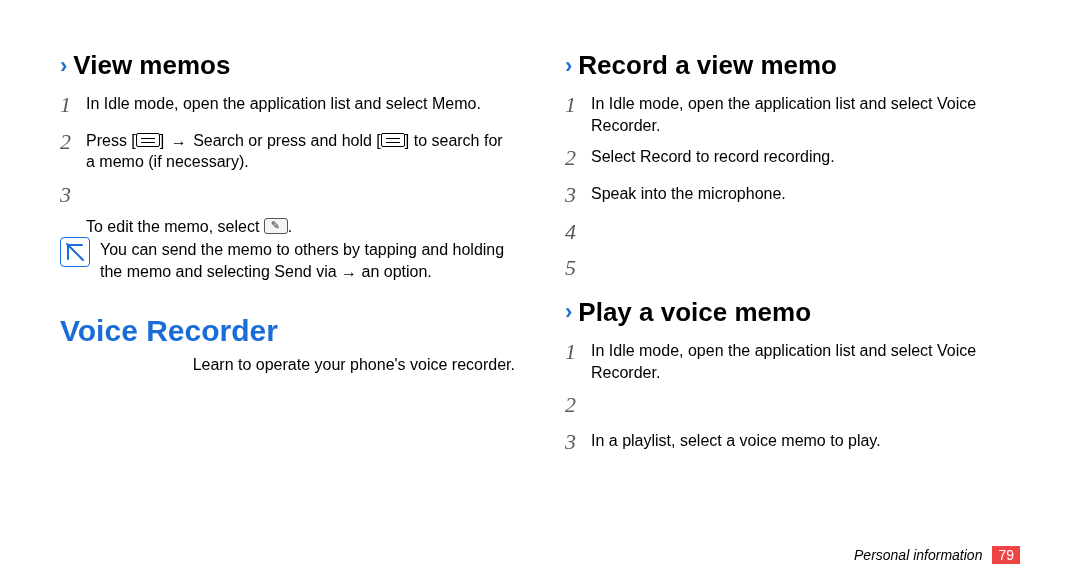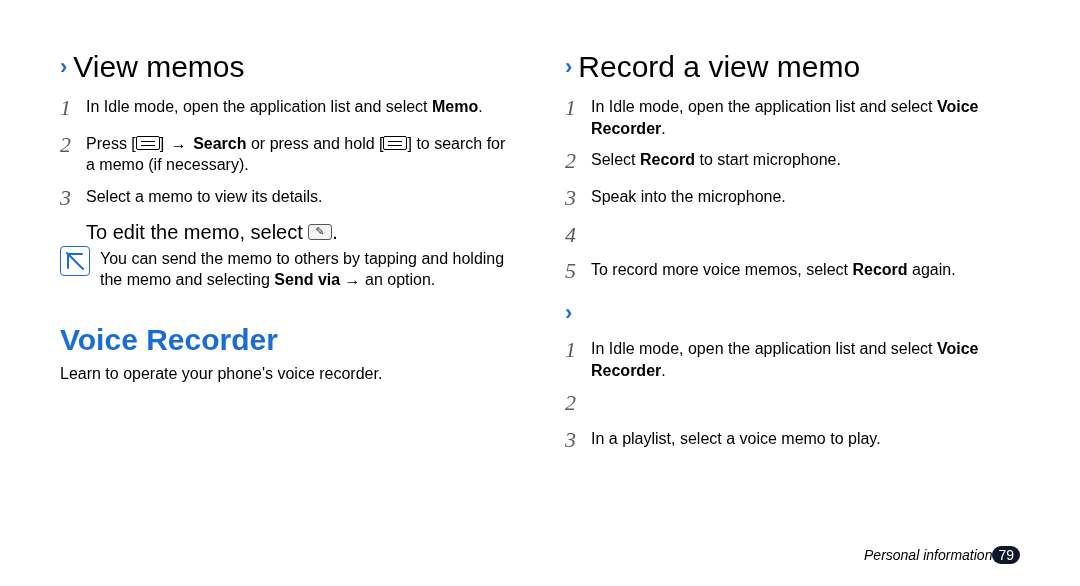--- a/index.html
+++ b/index.html
@@ -26,22 +26,22 @@
     margin-bottom: 8px;
     margin-top: 0;
   }
   .chev {
     color: #1a6dd6;
     font-size: 22px;
     font-weight: bold;
     margin-right: 6px;
   }
   .sub-heading-text {
-    font-size: 30px;
-    font-weight: normal;
+    font-size: 26px;
+    font-weight: bold;
   }
   .step {
     display: flex;
     align-items: flex-start;
     margin-bottom: 6px;
     line-height: 1.35;
   }
   .step-num {
     font-family: Georgia, "Times New Roman", serif;
     font-style: italic;
@@ -51,21 +51,21 @@
     flex-shrink: 0;
     text-align: left;
     padding-top: 1px;
   }
   .step-body {
     font-size: 16px;
     flex: 1;
     padding-top: 4px;
   }
   .sub-line {
-    font-size: 20px;
+    font-size: 16px;
     margin-left: 26px;
     margin-top: 2px;
     line-height: 1.35;
   }
   .note-box {
     display: flex;
     align-items: flex-start;
     margin-bottom: 10px;
     gap: 10px;
   }
@@ -87,20 +87,21 @@
   .main-heading {
     color: #1a6dd6;
     font-size: 30px;
     font-weight: bold;
     margin-top: 32px;
     margin-bottom: 6px;
   }
   .intro-text {
     font-size: 16px;
     line-height: 1.35;
+    text-align: right;
   }
   .menu-key {
     display: inline-block;
     width: 24px;
     height: 14px;
     border: 1.2px solid #000;
     border-radius: 2px;
     vertical-align: middle;
     position: relative;
     top: -1px;
@@ -135,31 +136,31 @@
     top: -1px;
     color: #333;
   }
   .footer {
     position: absolute;
     bottom: 22px;
     right: 60px;
     font-size: 14px;
     display: flex;
     align-items: baseline;
+    gap: 10px;
   }
   .footer-label { font-style: italic; }
   .footer-page {
-    background: #0f172a;
+    background: #ef4444;
     color: #fff;
     padding: 1px 6px;
     font-size: 14px;
     font-style: normal;
-    border-radius: 9px;
-  }
-  b { font-weight: bold; }
+  }
+  b { font-weight: normal; }
   .arrow { padding: 0 2px; }
   .mt14 { margin-top: 14px; }
 </style>
 </head>
 <body>
 
 <div class="columns">
 
   <div class="col">
 
@@ -177,21 +178,20 @@
 
     <div class="step">
       <span class="step-num">2</span>
       <span class="step-body">
         <span>Press [</span><span class="menu-key"></span><span>] </span><span class="arrow">→</span><span> </span><b>Search</b><span> or press and hold [</span><span class="menu-key"></span><span>] to search for a memo (if necessary).</span>
       </span>
     </div>
 
     <div class="step">
       <span class="step-num">3</span>
-      <span class="step-body">Select a memo to view its details.</span>
     </div>
     <div class="sub-line">
       <span>To edit the memo, select </span><span class="edit-key"></span><span>.</span>
     </div>
 
     <div class="note-box">
       <span class="note-icon">
         <svg width="22" height="22" viewBox="0 0 22 22">
           <path d="M3 3 L19 19 M4 18 L4 4 L18 4" stroke="#1a6dd6" stroke-width="2" fill="none" stroke-linecap="round"></path>
         </svg>
@@ -216,42 +216,40 @@
     <div class="step">
       <span class="step-num">1</span>
       <span class="step-body">
         <span>In Idle mode, open the application list and select </span><b>Voice Recorder</b><span>.</span>
       </span>
     </div>
 
     <div class="step">
       <span class="step-num">2</span>
       <span class="step-body">
-        <span>Select </span><b>Record</b><span> to start microphone.</span>
+        <span>Select </span><b>Record</b><span> to record recording.</span>
       </span>
     </div>
 
     <div class="step">
       <span class="step-num">3</span>
       <span class="step-body">Speak into the microphone.</span>
     </div>
 
     <div class="step">
       <span class="step-num">4</span>
     </div>
 
     <div class="step">
       <span class="step-num">5</span>
-      <span class="step-body">
-        <span>To record more voice memos, select </span><b>Record</b><span> again.</span>
-      </span>
     </div>
 
     <div class="sub-heading mt14">
       <span class="chev">›</span>
+      <span class="sub-heading-text">Play a voice memo</span>
     </div>
 
     <div class="step">
       <span class="step-num">1</span>
       <span class="step-body">
         <span>In Idle mode, open the application list and select </span><b>Voice Recorder</b><span>.</span>
       </span>
     </div>
 
     <div class="step">

